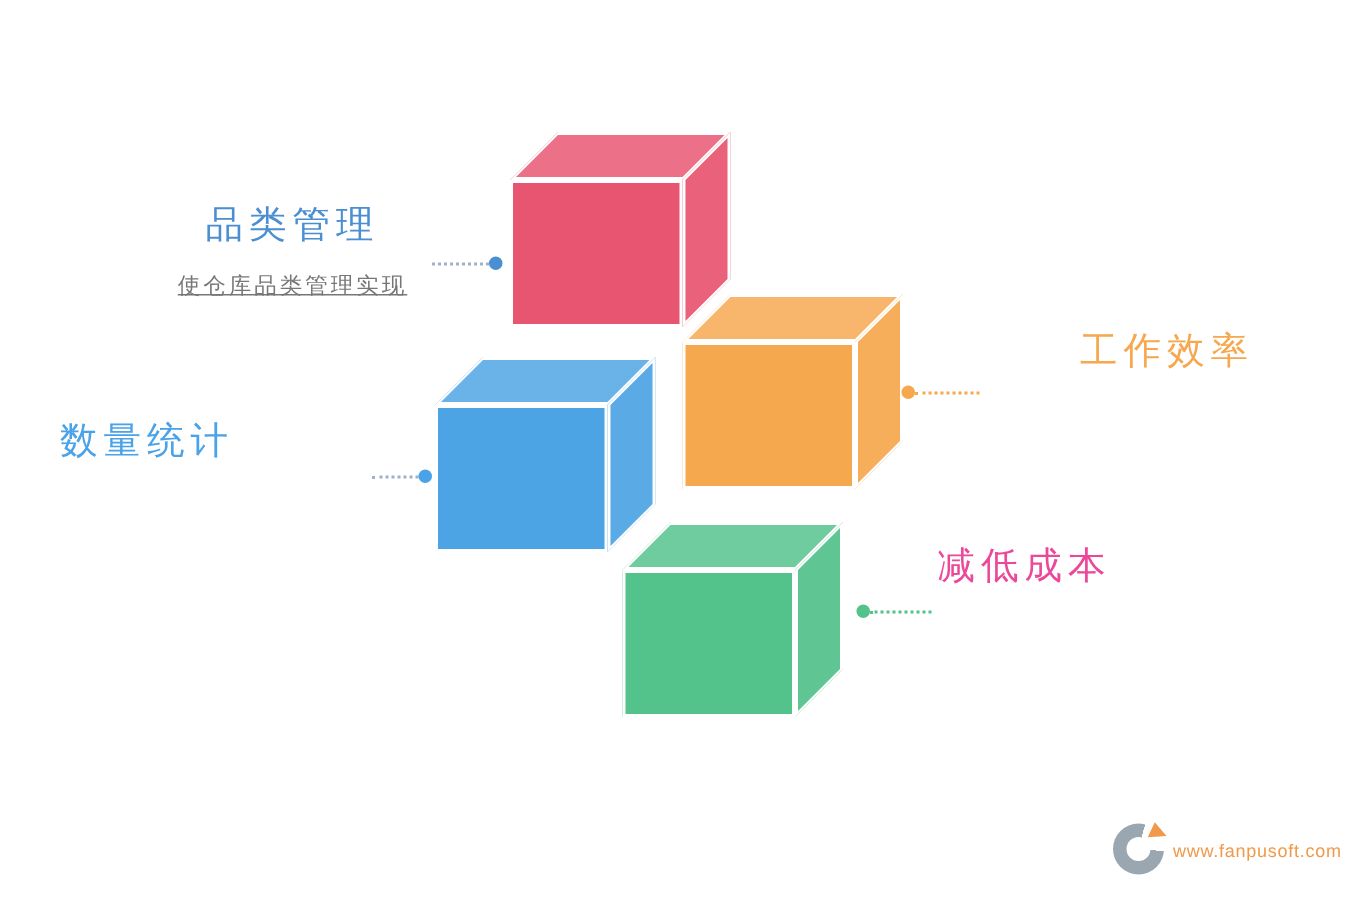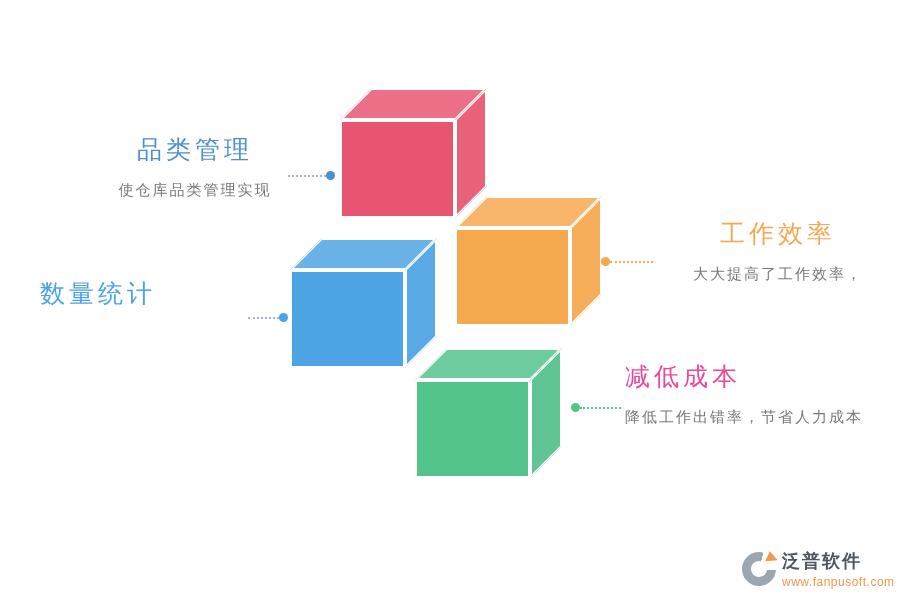--- a/index.html
+++ b/index.html
@@ -33,21 +33,21 @@
   .cube-1 { left: 340px; top: 88px; }
   .cube-2 { left: 290px; top: 238px; }
   .cube-3 { left: 455px; top: 196px; }
   .cube-4 { left: 415px; top: 348px; }
 
   
   .feature { position: absolute; }
   .feature-title { font-size: 25px; letter-spacing: 4px; }
   .feature-desc {
     font-size: 15px; color: #777777; letter-spacing: 2px;
-    margin-top: 15px; white-space: nowrap;
+    margin-top: 15px; white-space: nowrap; text-decoration: underline;
   }
   .feature-1 { left: 95px;  top: 133px; width: 200px; text-align: center; }
   .feature-2 { left: 40px;  top: 277px; width: 215px; }
   .feature-3 { left: 658px; top: 217px; width: 240px; text-align: center; }
   .feature-4 { left: 625px; top: 360px; width: 262px; text-align: left; }
 
   
   .connector { position: absolute; height: 9px; display: flex; align-items: center; }
   .connector .line { flex: 1; border-top: 2px dotted var(--lc); }
   .connector .dot { width: 9px; height: 9px; border-radius: 50%; background: var(--dc); flex: none; }
@@ -108,26 +108,24 @@
     <div class="feature-title" style="color: rgb(74, 143, 209);">品类管理</div>
     <div class="feature-desc">使仓库品类管理实现</div>
   </div>
 
   <div class="feature feature-2">
     <div class="feature-title" style="color: rgb(74, 163, 232);">数量统计</div>
   </div>
 
   <div class="feature feature-3">
     <div class="feature-title" style="color: rgb(246, 168, 79);">工作效率</div>
-    <div class="feature-desc">大大提高了工作效率，</div>
   </div>
 
   <div class="feature feature-4">
     <div class="feature-title" style="color: #ec4899;">减低成本</div>
-    <div class="feature-desc">降低工作出错率，节省人力成本</div>
   </div>
 
   <div class="connector connector-1" style="--lc: #9fb3c8; --dc: #4a8fd1;">
     <span class="line"></span>
     <span class="dot"></span>
   </div>
 
   <div class="connector connector-2" style="--lc: #9fb3c8; --dc: #4aa3e8;">
     <span class="line"></span>
     <span class="dot"></span>
@@ -142,18 +140,17 @@
     <span class="dot"></span>
     <span class="line"></span>
   </div>
 
   <div class="brand" style="--accent: #f0994a;">
     <div class="logo-mark">
       <span class="logo-ring"></span>
       <span class="logo-wedge"></span>
     </div>
     <div class="brand-text">
-      <div class="brand-name" style="color: rgb(77, 86, 94);">泛普软件</div>
       <div class="brand-url" style="color: rgb(240, 153, 74);">www.fanpusoft.com</div>
     </div>
   </div>
 
 </div>
 
 </body></html>

